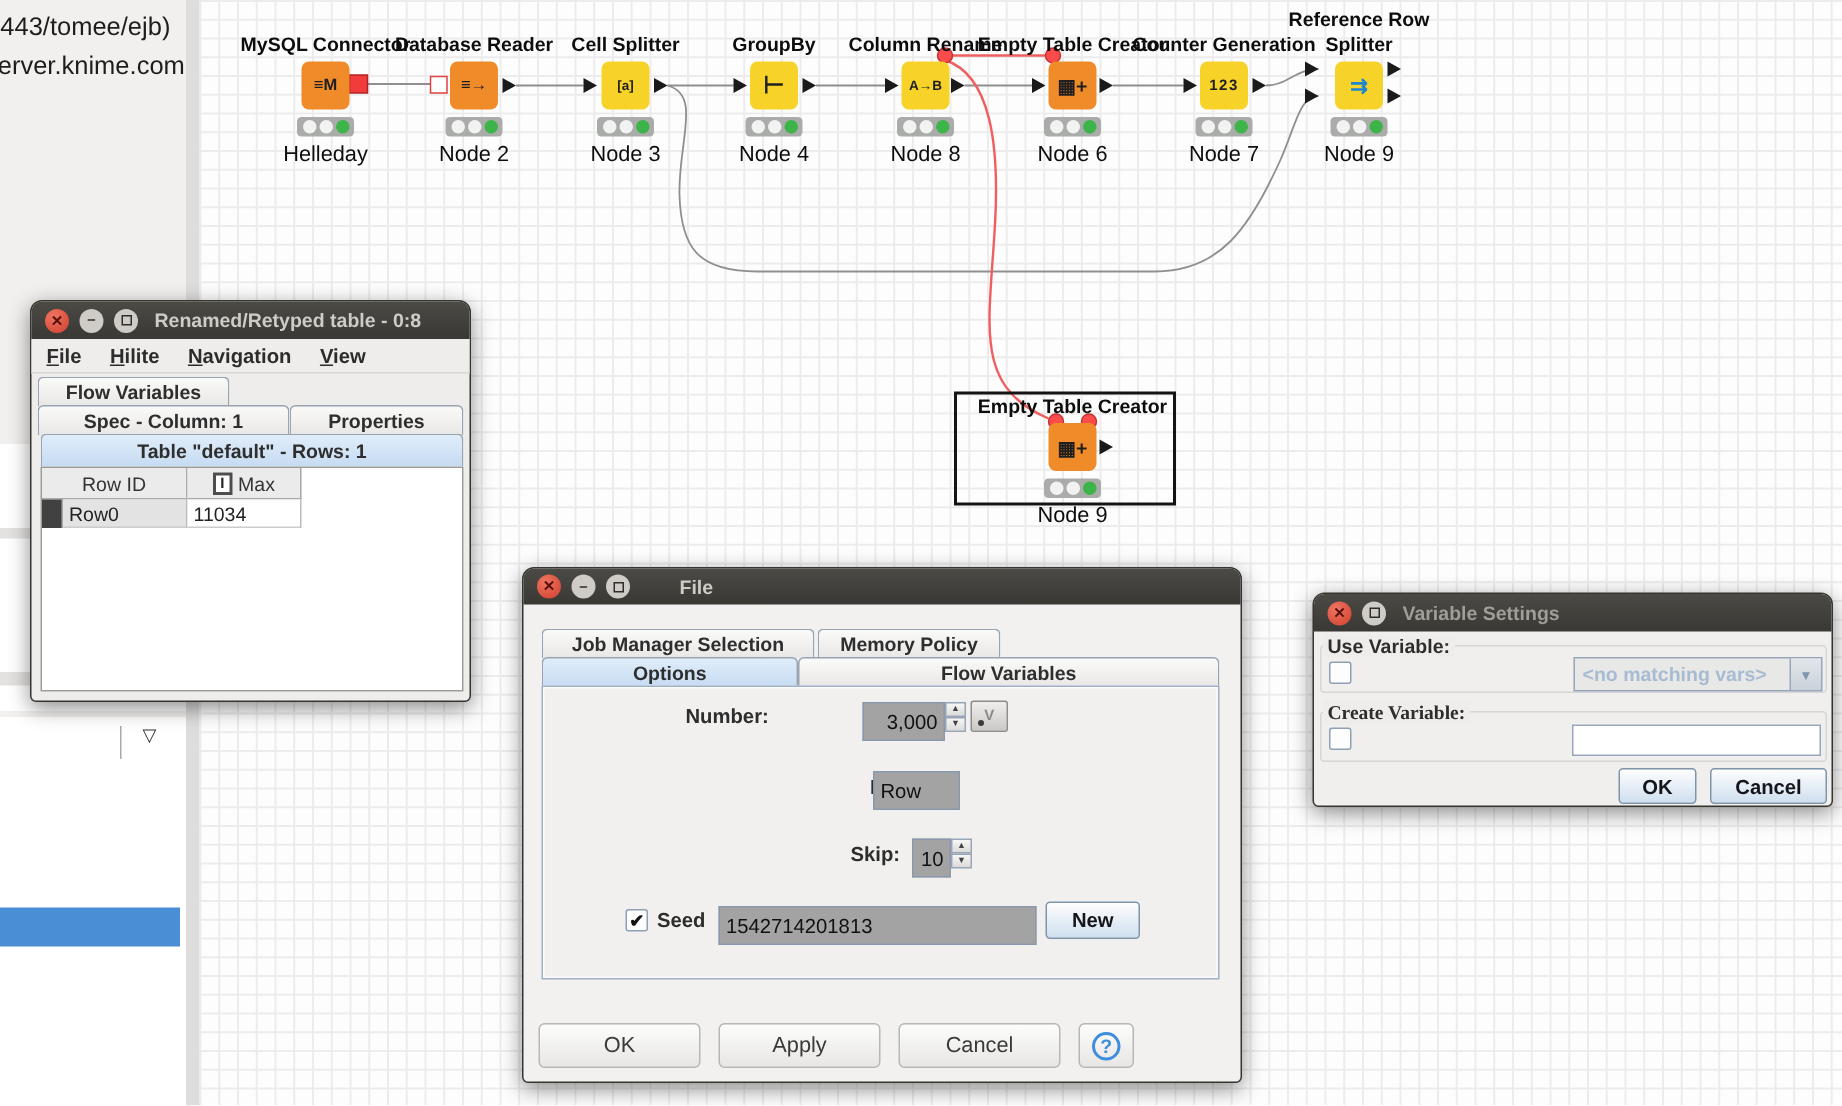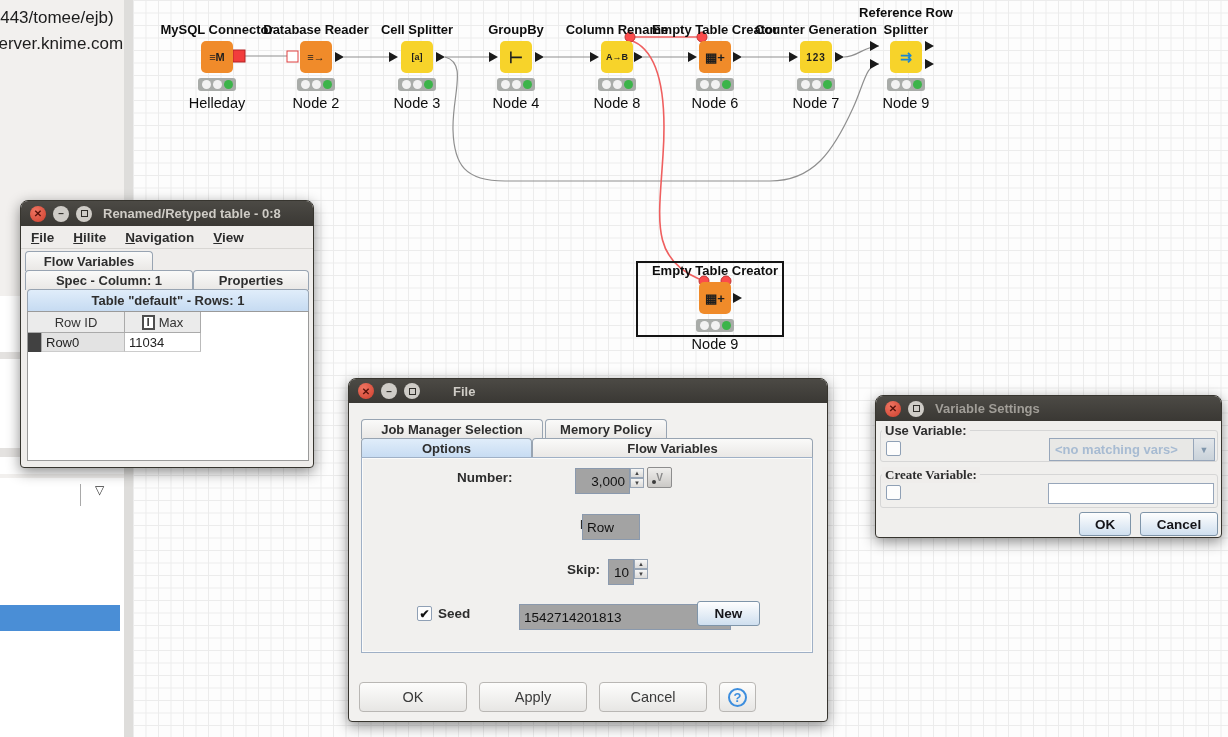--- a/index.html
+++ b/index.html
@@ -360,21 +360,21 @@
       <div class="ffield right" style="left:246px; top:101px; width:26px; height:20px;">10</div>
       <div class="spin" style="left:272px; top:101px; height:20px;">
           <span>▲</span>
           <span>▼</span>
         </div>
 
       <div class="cb" style="left:55px; top:148px;">
           <span>✔</span>
         </div>
       <span class="flabel" style="left:76px; top:148px;">Seed</span>
-      <div class="ffield" style="left:117px; top:146px; width:212px; height:20px;margin-left:40px;">1542714201813</div>
+      <div class="ffield" style="left:117px; top:146px; width:212px; height:20px;">1542714201813</div>
       <div class="sw-btn" style="left:335px; top:143px; width:63px; height:25px;">New</div>
     </div>
 
     <div class="gtk-btn" style="left:10px; top:303px; width:108px; height:30px;">OK</div>
     <div class="gtk-btn" style="left:130px; top:303px; width:108px; height:30px;">Apply</div>
     <div class="gtk-btn" style="left:250px; top:303px; width:108px; height:30px;">Cancel</div>
     <div class="gtk-btn" style="left:370px; top:303px; width:37px; height:30px;">
       <span class="help-ring">?</span>
     </div>
   </div>

